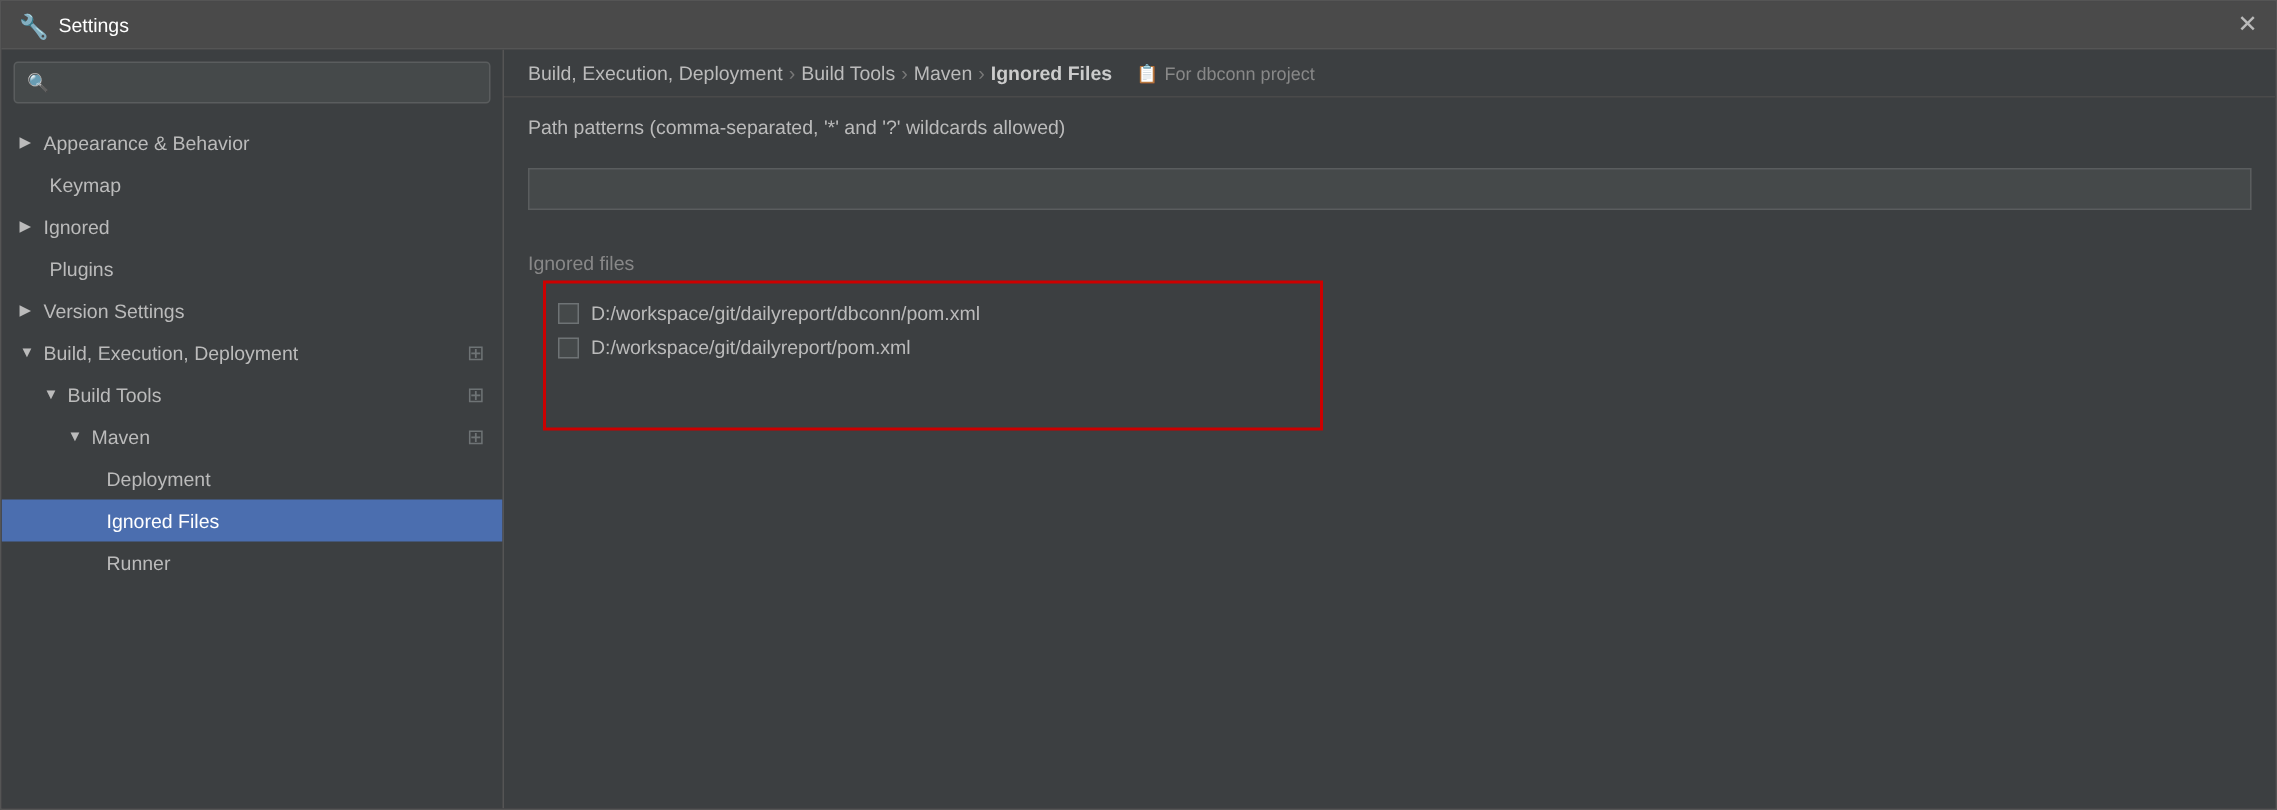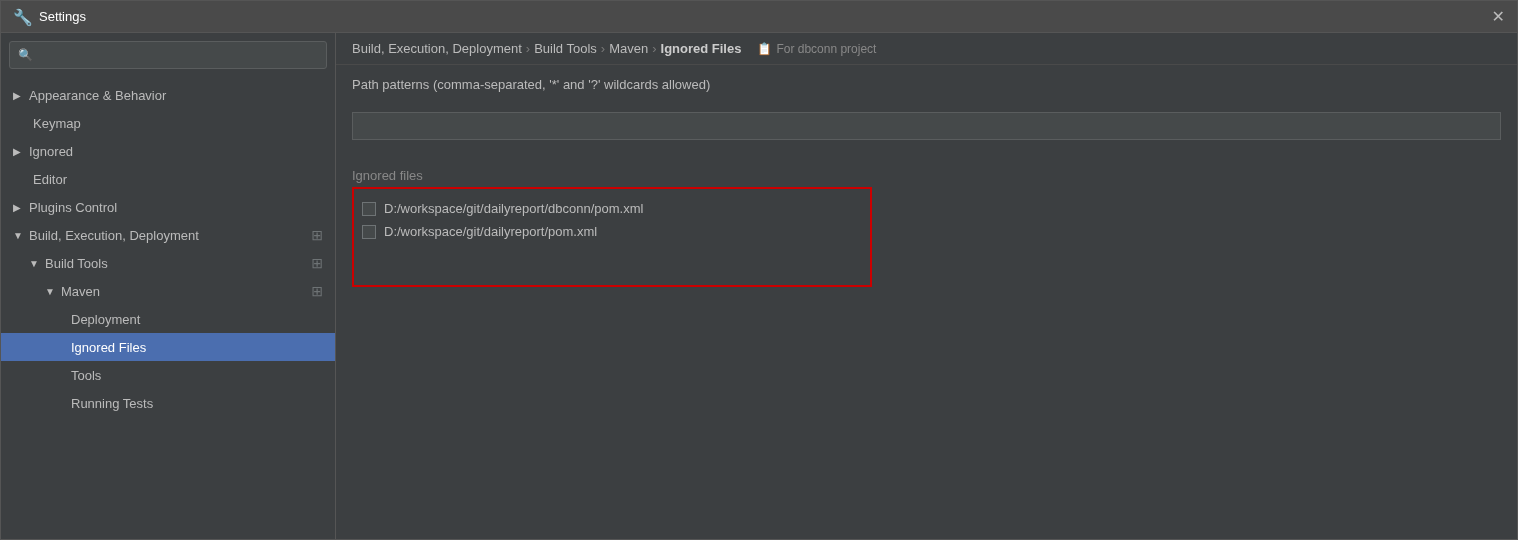--- a/index.html
+++ b/index.html
@@ -204,20 +204,21 @@
       font-size: 13px;
       margin-bottom: 4px;
     }
 
     .ignored-files-list {
       border: 2px solid #cc0000;
       background: #3c3f41;
       padding: 8px;
       min-height: 100px;
       width: 520px;
+      margin-left: 10px;
     }
 
     .file-item {
       display: flex;
       align-items: center;
       gap: 8px;
       padding: 4px 0;
     }
 
     .file-checkbox {
@@ -267,26 +268,26 @@
           <span>Keymap</span>
         </div>
 
         <div class="nav-item">
           <span class="arrow">▶</span>
           <span>Ignored</span>
         </div>
 
         <div class="nav-item">
           <span style="padding-left:20px;"></span>
-          <span>Editor</span>
+          <span>Plugins</span>
         </div>
 
         <div class="nav-item">
           <span class="arrow">▶</span>
-          <span>Plugins Control</span>
+          <span>Version Settings</span>
         </div>
 
         <div class="nav-item">
           <span class="arrow">▼</span>
           <span>Build, Execution, Deployment</span>
           <span class="copy-icon">⊞</span>
         </div>
 
         <div class="nav-item">
           <span style="display:inline-block;width:16px;"></span>
@@ -307,27 +308,23 @@
           <span>Deployment</span>
         </div>
 
         <div class="nav-item selected">
           <span style="display:inline-block;width:58px;"></span>
           <span>Ignored Files</span>
         </div>
 
         <div class="nav-item">
           <span style="display:inline-block;width:58px;"></span>
-          <span>Tools</span>
-        </div>
-
-        <div class="nav-item">
-          <span style="display:inline-block;width:58px;"></span>
-          <span>Running Tests</span>
-        </div>
+          <span>Runner</span>
+        </div>
+
 
       </div>
     </div>
 
     <div class="right-panel">
 
       <div class="breadcrumb-bar">
         <span>Build, Execution, Deployment</span>
         <span class="breadcrumb-arrow">›</span>
         <span>Build Tools</span>

